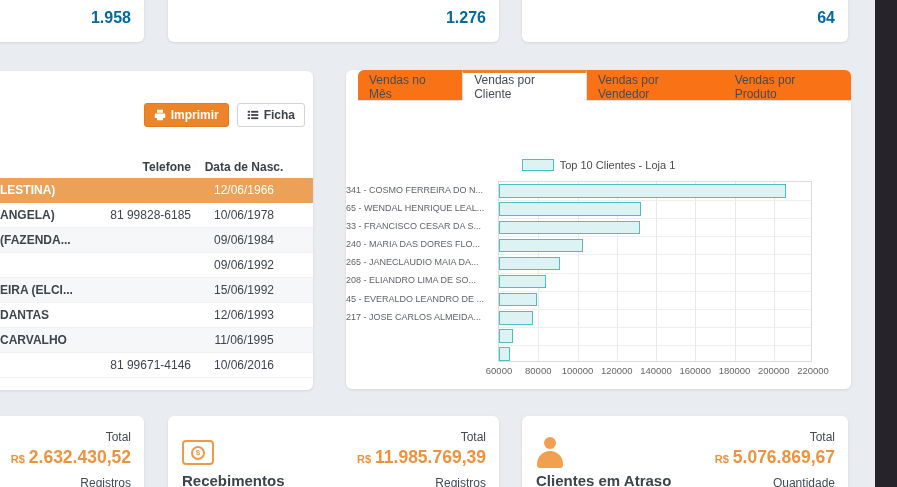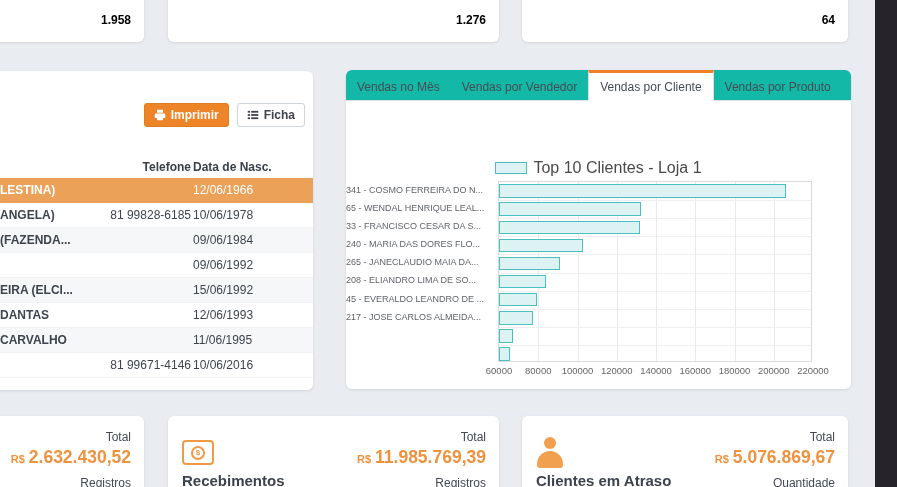--- a/index.html
+++ b/index.html
@@ -6,48 +6,48 @@
   html,body { background:#e9edf1; }
   body { font-family:"Liberation Sans", sans-serif; }
   .screen { position:relative; width:897px; height:487px; overflow:hidden; background:#e9edf1; }
 
   .card { position:absolute; background:#fff; border-radius:6px; box-shadow:0 1px 3px rgba(0,0,0,.10); }
 
   
   .topcard { height:92px; top:-50px; }
   .topcard-inner { height:100%; display:flex; flex-direction:column; justify-content:flex-end; align-items:flex-end; padding:0 13px 15px 0; }
   .topcard-label { font-size:13px; color:#6e7680; margin-bottom:3px; }
-  .topcard-value { font-size:12px; font-weight:700; color:#000000;margin-top:8px; }
+  .topcard-value { font-size:16px; font-weight:700; color:#0369a1;margin-top:8px; }
 
   
   .clients-panel { left:-40px; top:71px; width:353px; height:319px; }
   .toolbar { position:absolute; top:32px; right:8px; display:flex; gap:8px; }
   .btn { height:24px; display:inline-flex; align-items:center; gap:5px; padding:0 9px; font-size:12px; border-radius:3px; cursor:pointer; }
   .btn-print { background:#ee8428; border:1px solid #e07b20; color:#fff; font-weight:600; }
   .btn-ficha { background:#fff; border:1px solid #cfd4d9; color:#3d444d; font-weight:600; }
   .thead { position:absolute; top:84px; left:0; right:0; height:23px; display:flex; align-items:center; font-size:12px; font-weight:700; color:#3a414b; }
   .rows { position:absolute; top:107px; left:0; right:0; }
   .crow { display:flex; height:25px; align-items:center; border-bottom:1px solid #f1f2f4; font-size:12px; color:#3d444d; }
   .crow.stripe { background:#f6f7f9; }
   .crow.selected { background:#eba157; border-bottom-color:#eba157; color:#fff; }
   .crow.selected .cname, .crow.selected .cdate { color:#fff; }
   .cname { flex:1; font-weight:700; padding-left:40px; white-space:nowrap; overflow:hidden; }
   .cphone { width:85px; text-align:right; padding-right:2px; white-space:nowrap; }
-  .cdate { width:120px; text-align:left; padding-right:18px; white-space:nowrap; }
+  .cdate { width:120px; text-align:center; padding-right:18px; white-space:nowrap; }
   .thead .cname { font-weight:700; }
 
   
   .sales-panel { left:346px; top:70px; width:505px; height:319px; }
-  .tabs { position:absolute; top:0; left:0; right:0; height:31px; display:flex; background:#14b8a6; border-bottom:1px solid #dee2e6; border-radius:6px 6px 0 0; }
+  .tabs { position:absolute; top:0; left:12px; right:0; height:31px; display:flex; background:#f97316; border-bottom:1px solid #dee2e6; border-radius:6px 6px 0 0; }
   .tab { height:31px; display:flex; align-items:center; padding:0 11px; font-size:12px; color:#464c55; cursor:pointer; border-top:3px solid transparent; }
   .tab.active { background:#fff; border-top:3px solid #ed8127; border-left:1px solid #dde1e4; border-right:1px solid #dde1e4; margin-bottom:-1px; border-bottom:1px solid #fff; font-weight:400; }
   .chart-wrap { position:absolute; top:31px; left:0; right:0; bottom:0; }
   .legend { position:absolute; top:58px; left:0; right:0; display:flex; justify-content:center; align-items:center; gap:6px; }
   .legend-swatch { width:32px; height:12px; background:#ddf2f2; border:1.5px solid #4bc0c0; }
-  .legend-label { font-size:16px; color:#4a4a4a; }
+  .legend-label { font-size:11px; color:#4a4a4a; }
   .ylabels { position:absolute; top:80px; left:0; width:147px; }
   .ylabel { height:18.1px; line-height:18.1px; text-align:left; padding-right:4px; font-size:9px; color:#5f6368; white-space:nowrap; }
   .plot { position:absolute; top:80px; left:152px; width:314px; height:181px; border:1px solid #d9dcdf; }
   .gridv { position:absolute; top:0; bottom:0; width:1px; background:#e7e9ea; }
   .gridh { position:absolute; left:0; right:0; height:1px; background:#eceeef; }
   .bar { position:absolute; left:0; height:13.5px; background:#ddf2f2; border:1.5px solid #4bc0c0; }
   .xtick { position:absolute; top:183px; width:60px; text-align:center; font-size:9.5px; color:#666; }
   .panel-divider { position:absolute; left:3px; right:3px; top:307px; height:1px; background:#ededed; }
 
   
@@ -162,22 +162,22 @@
           <div class="cname"></div>
           <div class="cphone">81 99671-4146</div>
           <div class="cdate">10/06/2016</div>
         </div>
       </div>
   </div>
 
   <div class="card sales-panel">
     <div class="tabs" id="tabs">
         <div class="tab">Vendas no Mês</div>
+        <div class="tab active">Vendas por Cliente</div>
         <div class="tab">Vendas por Vendedor</div>
-        <div class="tab active">Vendas por Cliente</div>
         <div class="tab">Vendas por Produto</div>
       </div>
     <div class="chart-wrap">
       <div class="legend">
         <span class="legend-swatch"></span>
         <span class="legend-label">Top 10 Clientes - Loja 1</span>
       </div>
       <div class="ylabels" id="ylabels">
           <div class="ylabel">341 - COSMO FERREIRA DO N...</div>
           <div class="ylabel">65 - WENDAL HENRIQUE LEAL...</div>

